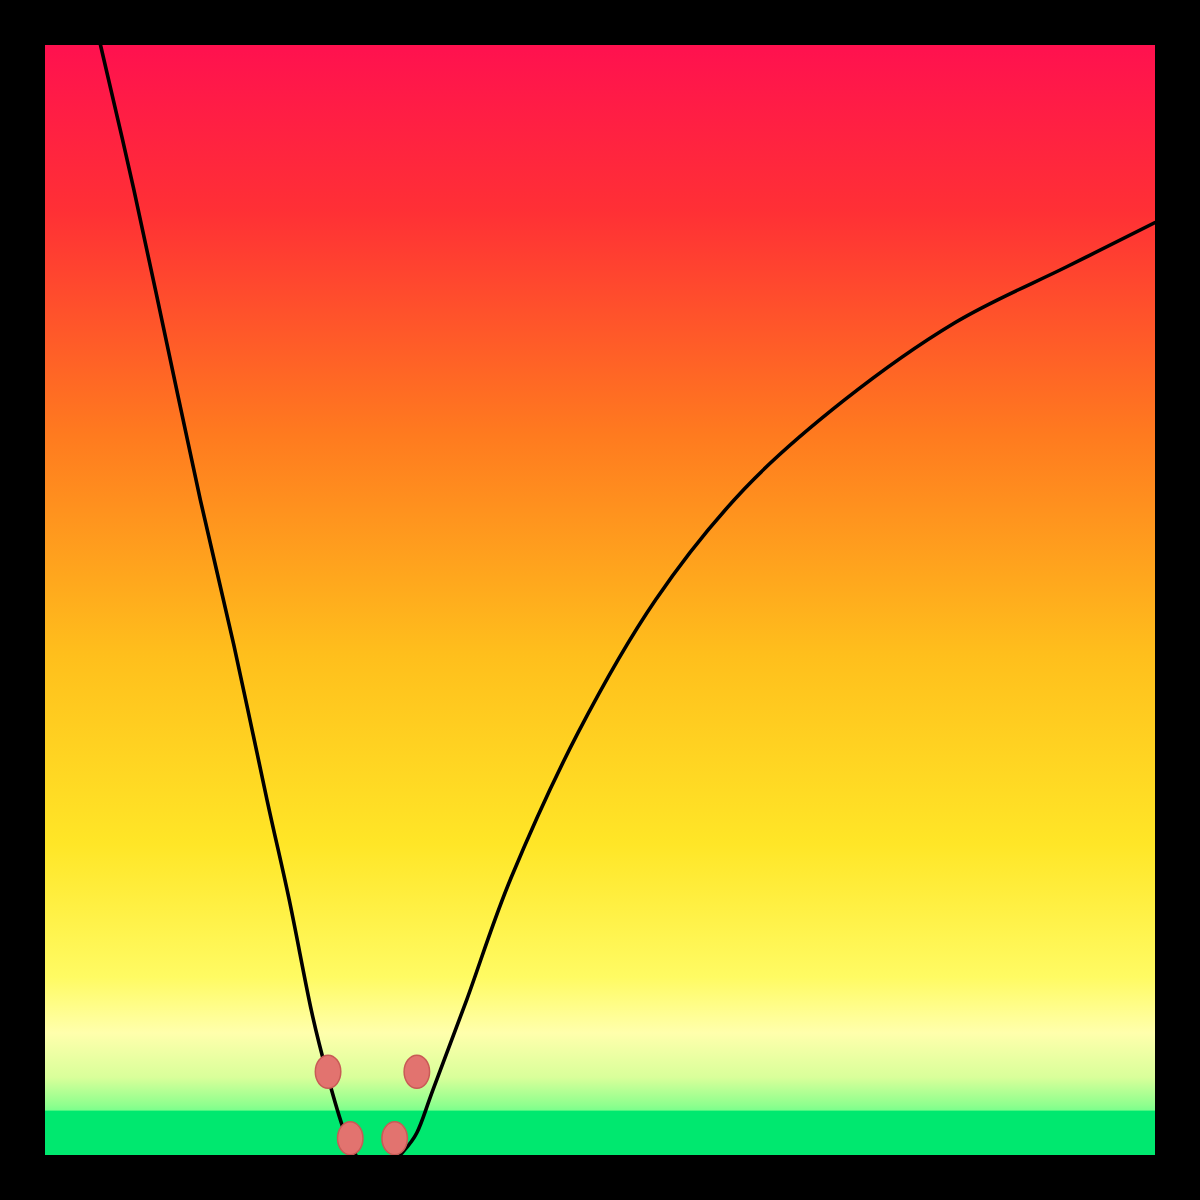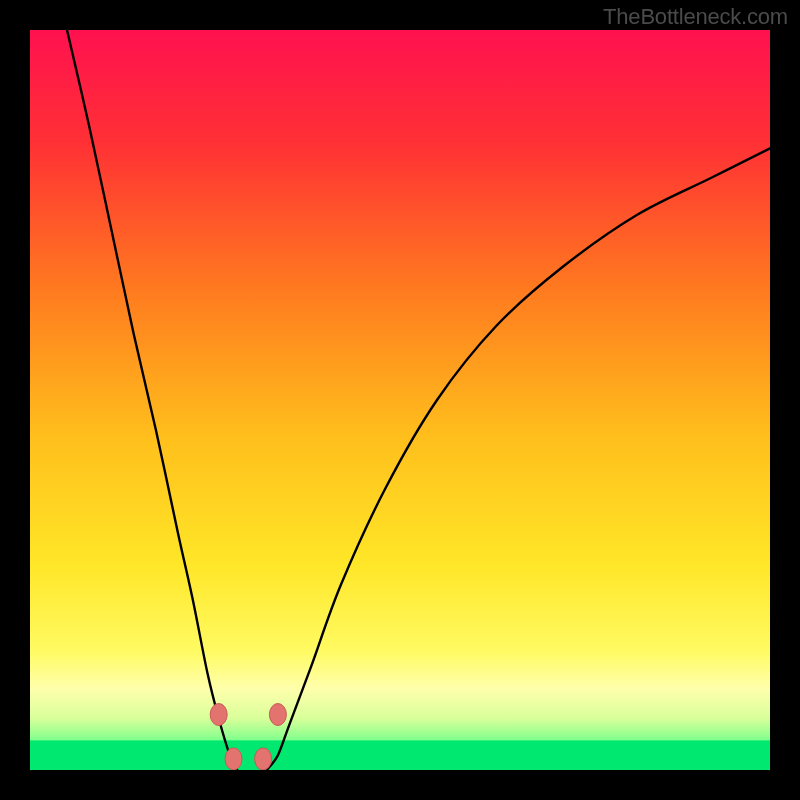--- a/index.html
+++ b/index.html
@@ -66,14 +66,13 @@
         <rect x="0" y="0" width="740" height="740" fill="url(#bg)"></rect>
         <rect x="0" y="710.4" width="740" height="29.600000000000023" fill="#00e86f"></rect>
         <path d="M 37 0 C 40.7 16.033333333333342 51.800000000000004 62.900000000000034 59.2 96.20000000000005 C 66.60000000000001 129.50000000000006 74 165.26666666666674 81.4 199.80000000000007 C 88.80000000000001 234.3333333333334 96.2 270.1 103.60000000000001 303.40000000000003 C 111.00000000000001 336.70000000000005 118.4 366.29999999999995 125.80000000000001 399.59999999999997 C 133.20000000000002 432.9 141.83333333333334 474.8333333333333 148 503.2 C 154.16666666666666 531.5666666666666 157.86666666666667 546.3666666666667 162.8 569.8 C 167.73333333333335 593.2333333333332 173.28333333333333 624.0666666666666 177.6 643.8 C 181.91666666666666 663.5333333333333 185 674.6333333333333 188.70000000000002 688.2 C 192.40000000000003 701.7666666666668 196.71666666666667 716.5666666666667 199.8 725.2 C 202.88333333333335 733.8333333333334 205.9666666666667 737.5333333333333 207.20000000000002 740" fill="none" stroke="#000000" stroke-width="2.4" stroke-linecap="round"></path>
         <path d="M 236.8 740 C 238.65 737.5333333333333 244.20000000000002 732.6 247.9 725.2 C 251.6 717.8000000000001 253.45 710.4000000000001 259 695.6 C 264.55 680.8 272.56666666666666 659.8333333333333 281.2 636.4 C 289.8333333333333 612.9666666666667 298.4666666666667 584.6 310.8 555 C 323.1333333333333 525.4 339.16666666666663 489.6333333333333 355.2 458.8 C 371.23333333333335 427.9666666666667 388.50000000000006 397.1333333333333 407.00000000000006 370 C 425.50000000000006 342.8666666666667 445.23333333333335 318.2 466.2 296 C 487.16666666666663 273.8 509.3666666666666 255.29999999999995 532.8 236.79999999999995 C 556.2333333333332 218.29999999999995 582.1333333333332 199.79999999999998 606.8 185 C 631.4666666666667 170.20000000000002 658.6 159.1 680.8000000000001 148 C 703.0000000000001 136.9 730.1333333333333 123.33333333333331 740 118.39999999999998" fill="none" stroke="#000000" stroke-width="2.4" stroke-linecap="round"></path>
         <ellipse cx="188.70000000000002" cy="684.5" rx="8.5" ry="11" fill="#e2736f" stroke="#c85a56" stroke-width="1"></ellipse>
         <ellipse cx="247.9" cy="684.5" rx="8.5" ry="11" fill="#e2736f" stroke="#c85a56" stroke-width="1"></ellipse>
         <ellipse cx="203.50000000000003" cy="728.9" rx="8.5" ry="11" fill="#e2736f" stroke="#c85a56" stroke-width="1"></ellipse>
         <ellipse cx="233.1" cy="728.9" rx="8.5" ry="11" fill="#e2736f" stroke="#c85a56" stroke-width="1"></ellipse>
       </svg>
   </div>
-  <div class="watermark">TheBottleneck.com</div>
 </div>
 
 </body></html>

